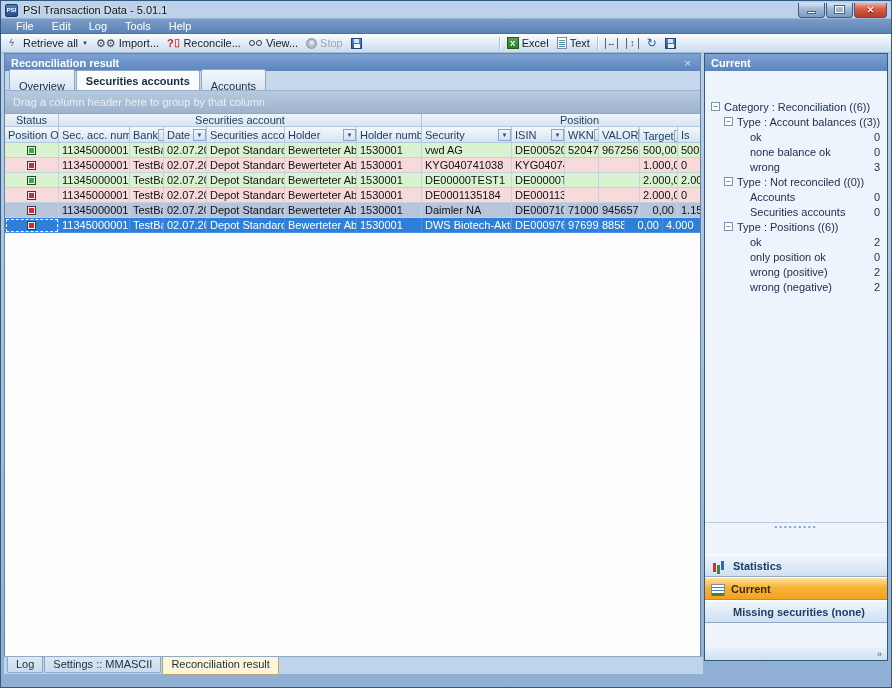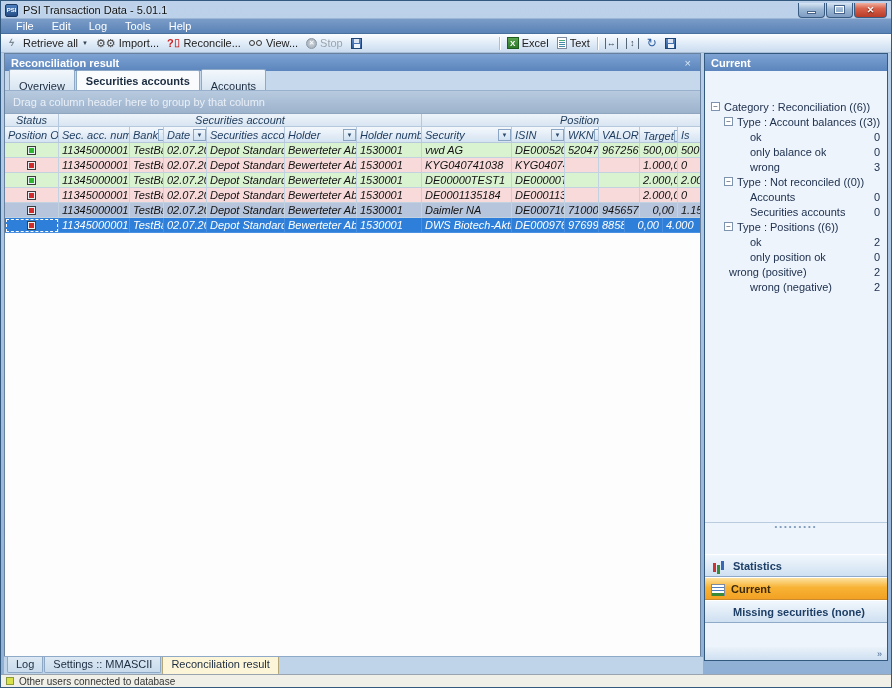--- a/index.html
+++ b/index.html
@@ -68,21 +68,21 @@
   
   .tabstrip { height:20px; background:#c6d8eb; display:flex; align-items:flex-end; padding-left:4px; border-bottom:1px solid #98b0cb; flex:0 0 auto; }
   .tab { font-size:11px; color:#1c2c40; background:linear-gradient(#f2f7fc,#d8e5f2); border:1px solid #8ea9c6; border-bottom:none;
          border-radius:2px 2px 0 0; padding:10px 9px; margin-right:1px; height:17px; }
   .tab.active { background:#f9fbfd; height:20px; padding-top:4px; font-weight:bold; position:relative; z-index:2; }
 
   .groupbar { height:23px; background:linear-gradient(#b7cadf,#9db3cc); color:#e9eff7; font-size:11px; display:flex;
               align-items:center; padding-left:8px; border-bottom:1px solid #8fa6c0; flex:0 0 auto; }
 
   
-  .grid { flex:1 1 auto; overflow:hidden; position:relative; background:#fdfdfd;font-style:italic; }
+  .grid { flex:1 1 auto; overflow:hidden; position:relative; background:#fdfdfd; }
   .grow { display:flex; width:740px; }
   .gcell { border-right:1px solid #b6c8db; border-bottom:1px solid #b6c8db; font-size:11px; overflow:hidden; white-space:nowrap; flex:0 0 auto; }
   .ghead-group .gcell { height:13px; line-height:12px; text-align:center; color:#233f5e;
         background:linear-gradient(#eef4fa,#d8e5f2); }
   .ghead .gcell { height:16px; display:flex; align-items:center; padding:0 0 0 3px; color:#1c3b5e;
         background:linear-gradient(#f4f8fc,#d5e3f2); }
   .filter-btn { margin-left:auto; width:13px; height:12px; border:1px solid #8aa6c4; background:linear-gradient(#f0f6fc,#cfe0f1);
         color:#2c4a6e; font-size:6px; display:flex; align-items:center; justify-content:center; flex:0 0 auto; }
   .grid-row .gcell { height:15px; line-height:13px; padding:1px 3px; color:#111; border-right:1px solid #c3d2e1; border-bottom:1px solid #c3d2e1; }
   .grid-row.green .gcell { background:var(--row-ok,#d9f2d0); }
@@ -416,21 +416,21 @@
           </div>
           <div class="tree-row" style="padding-left: 19px;">
             <span class="tree-box">−</span>
             <span class="tree-label">Type : Account balances ((3))</span>
           </div>
           <div class="tree-row" style="padding-left: 45px;">
             <span class="tree-label">ok</span>
             <span class="tree-count">0</span>
           </div>
           <div class="tree-row" style="padding-left: 45px;">
-            <span class="tree-label">only balance ok</span>
+            <span class="tree-label">none balance ok</span>
             <span class="tree-count">0</span>
           </div>
           <div class="tree-row" style="padding-left: 45px;">
             <span class="tree-label">wrong</span>
             <span class="tree-count">3</span>
           </div>
           <div class="tree-row" style="padding-left: 19px;">
             <span class="tree-box">−</span>
             <span class="tree-label">Type : Not reconciled ((0))</span>
           </div>
@@ -447,21 +447,21 @@
             <span class="tree-label">Type : Positions ((6))</span>
           </div>
           <div class="tree-row" style="padding-left: 45px;">
             <span class="tree-label">ok</span>
             <span class="tree-count">2</span>
           </div>
           <div class="tree-row" style="padding-left: 45px;">
             <span class="tree-label">only position ok</span>
             <span class="tree-count">0</span>
           </div>
-          <div class="tree-row" style="padding-left: 24px;">
+          <div class="tree-row" style="padding-left: 45px;">
             <span class="tree-label">wrong (positive)</span>
             <span class="tree-count">2</span>
           </div>
           <div class="tree-row" style="padding-left: 45px;">
             <span class="tree-label">wrong (negative)</span>
             <span class="tree-count">2</span>
           </div>
         </div>
       <div class="vsplit">•••••••••</div>
       <div class="navbtns" id="navbtns">
@@ -484,18 +484,14 @@
     </div>
 
   </div>
 
   <div class="bottom-tabs" id="bottom-tabs">
       <div class="btab">Log</div>
       <div class="btab">Settings :: MMASCII</div>
       <div class="btab active">Reconciliation result</div>
     </div>
 
-  <div class="statusbar">
-    <span class="status-ico"></span>
-    <span>Other users connected to database</span>
-  </div>
 
 </div>
 
 </body></html>

